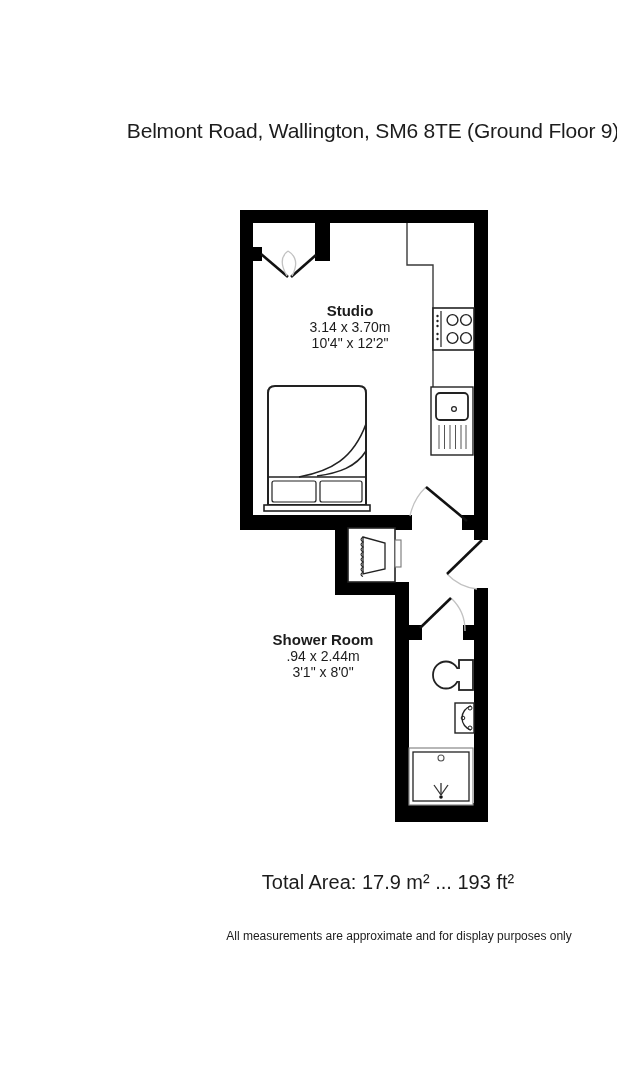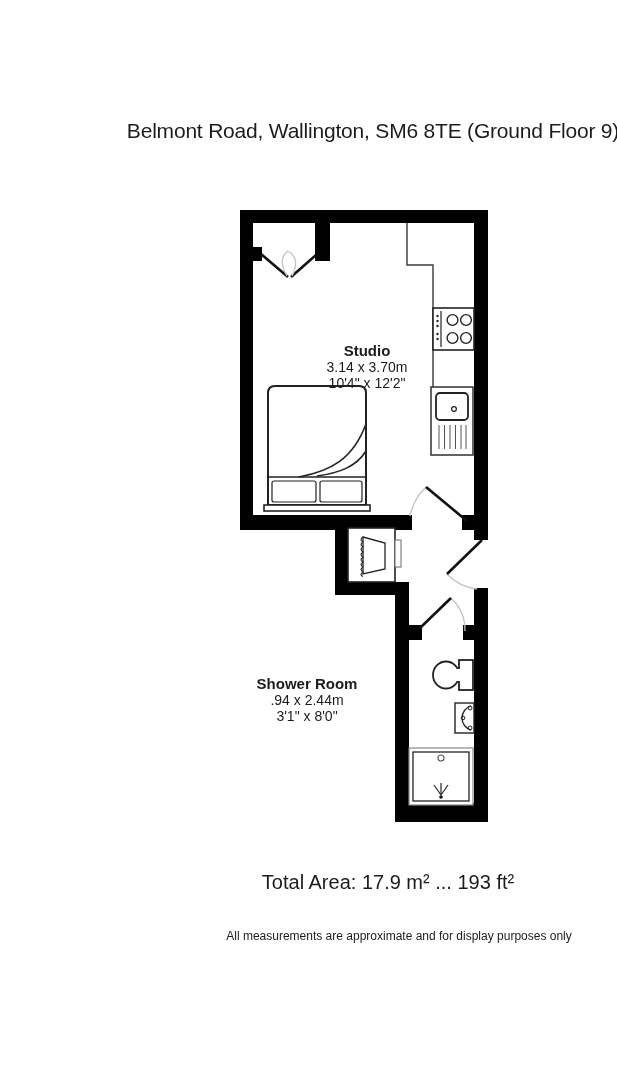--- a/index.html
+++ b/index.html
@@ -6,22 +6,22 @@
   body{
     width:617px;height:1080px;position:relative;background:#ffffff;
     font-family:"Liberation Sans", sans-serif;color:#1c1c1c;overflow:hidden;
   }
   .abs{position:absolute;}
   .centered{transform:translateX(-50%);white-space:nowrap;text-align:center;}
   #page-title{left:373px;top:119px;font-size:21px;letter-spacing:-0.2px;}
   #plan-svg{left:0;top:0;}
   .room-label{line-height:16px;font-size:14px;}
   .room-label .room-name{font-weight:bold;font-size:15px;}
-  #label-studio{left:367px;top:303px;margin-top:40px;}
-  #label-shower{left:307px;top:632px;margin-top:44px;}
+  #label-studio{left:350px;top:303px;}
+  #label-shower{left:323px;top:632px;}
   #total-area{left:388px;top:871px;font-size:20px;text-align:center;}
   #disclaimer{left:399px;top:929px;font-size:12px;}
 </style>
 </head>
 <body>
 
 <div id="page-title" class="abs centered">Belmont Road, Wallington, SM6 8TE (Ground Floor 9)</div>
 
 <svg id="plan-svg" class="abs" width="617" height="1080" viewBox="0 0 617 1080">
 

